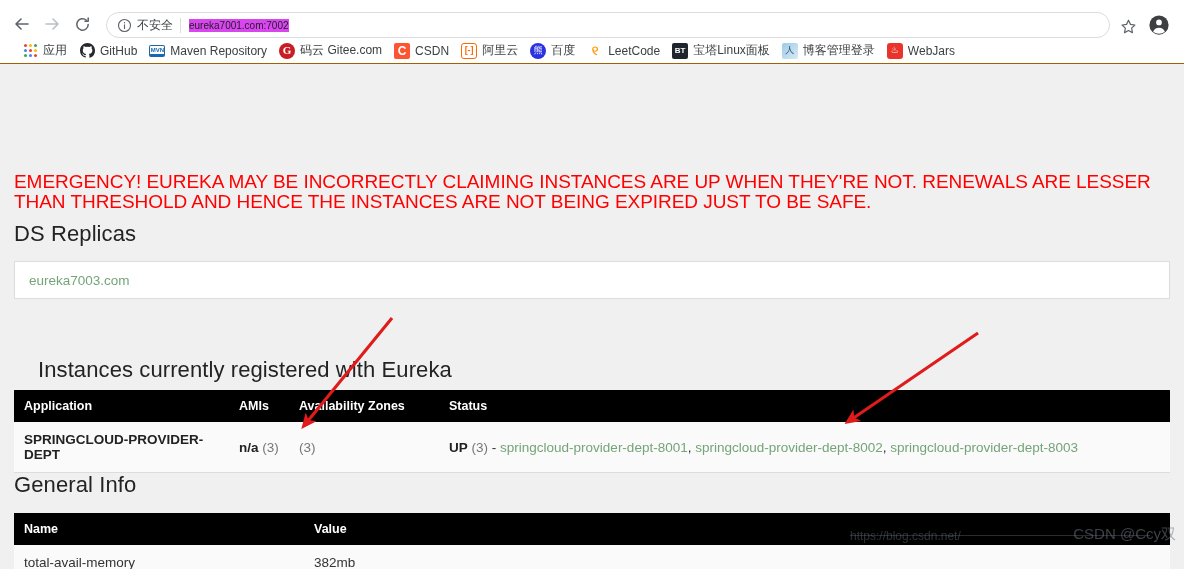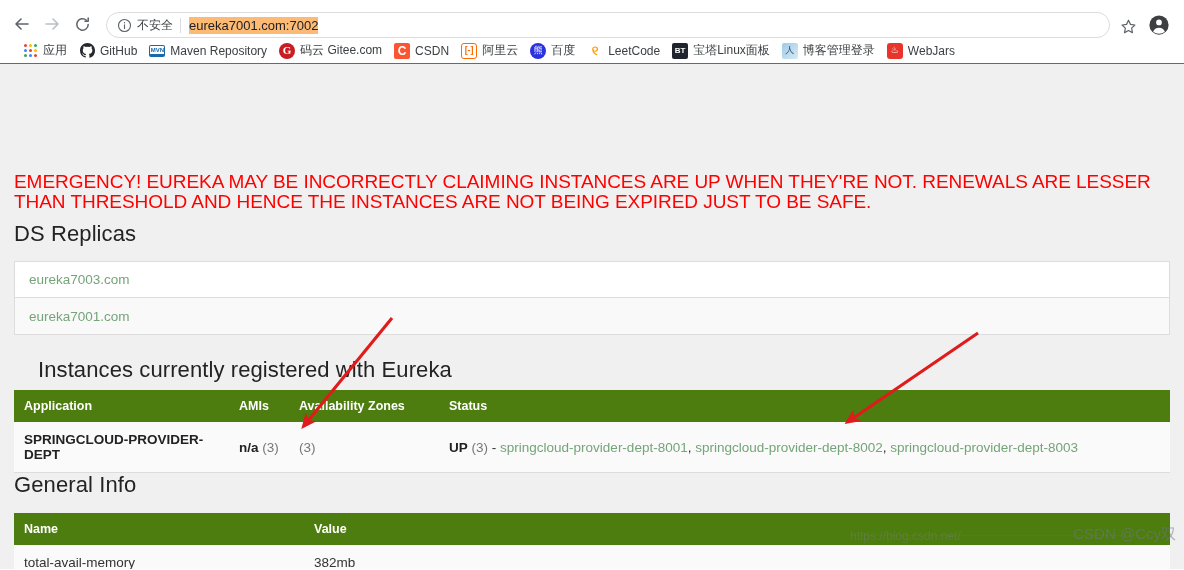--- a/index.html
+++ b/index.html
@@ -57,23 +57,23 @@
     white-space: nowrap;
     margin-right: 7px;
   }
   .url-divider {
     width: 1px; height: 15px;
     background: #dadce0;
     margin-right: 8px;
     flex: 0 0 auto;
   }
   .url-text {
-    font-size: 13px;
+    font-size: 10px;
     color: #202124;
-    background: #fdba74;
+    background: #d946ef;
     padding: 1px 0;
     white-space: nowrap;
   }
   .star-btn {
     width: 24px; height: 24px;
     display: flex; align-items: center; justify-content: center;
     color: #5f6368;
     flex: 0 0 auto;
     margin-right: 6px;
   }
@@ -222,21 +222,21 @@
     position: absolute;
     left: 14px;
     width: 1156px;
     border-collapse: collapse;
     font-size: 13.5px;
   }
   table.t-instances { top: 326px; }
   table.t-general { top: 449px; }
 
   table.t thead th {
-    background: #4d7c0f;
+    background: #000000;
     color: #ffffff;
     text-align: left;
     font-weight: bold;
     font-size: 12.5px;
     padding: 9px 10px;
     border: none;
   }
   table.t tbody td {
     background: #fafafa;
     padding: 10px;
@@ -420,23 +420,20 @@
 <div class="page">
 
 
   <div class="alert">EMERGENCY! EUREKA MAY BE INCORRECTLY CLAIMING INSTANCES ARE UP WHEN THEY'RE NOT. RENEWALS ARE LESSER THAN THRESHOLD AND HENCE THE INSTANCES ARE NOT BEING EXPIRED JUST TO BE SAFE.</div>
 
   <h2 class="sec sec-replicas">DS Replicas</h2>
 
   <div class="panel panel-replicas">
     <div class="replica-row">
       <a class="replica-link" href="#">eureka7003.com</a>
-    </div>
-    <div class="replica-row alt">
-      <a class="replica-link" href="#">eureka7001.com</a>
     </div>
   </div>
 
   <h2 class="sec sec-instances">Instances currently registered with Eureka</h2>
 
   <table class="t t-instances">
     <thead>
       <tr>
         <th style="width:215px">Application</th>
         <th style="width:60px">AMIs</th>

